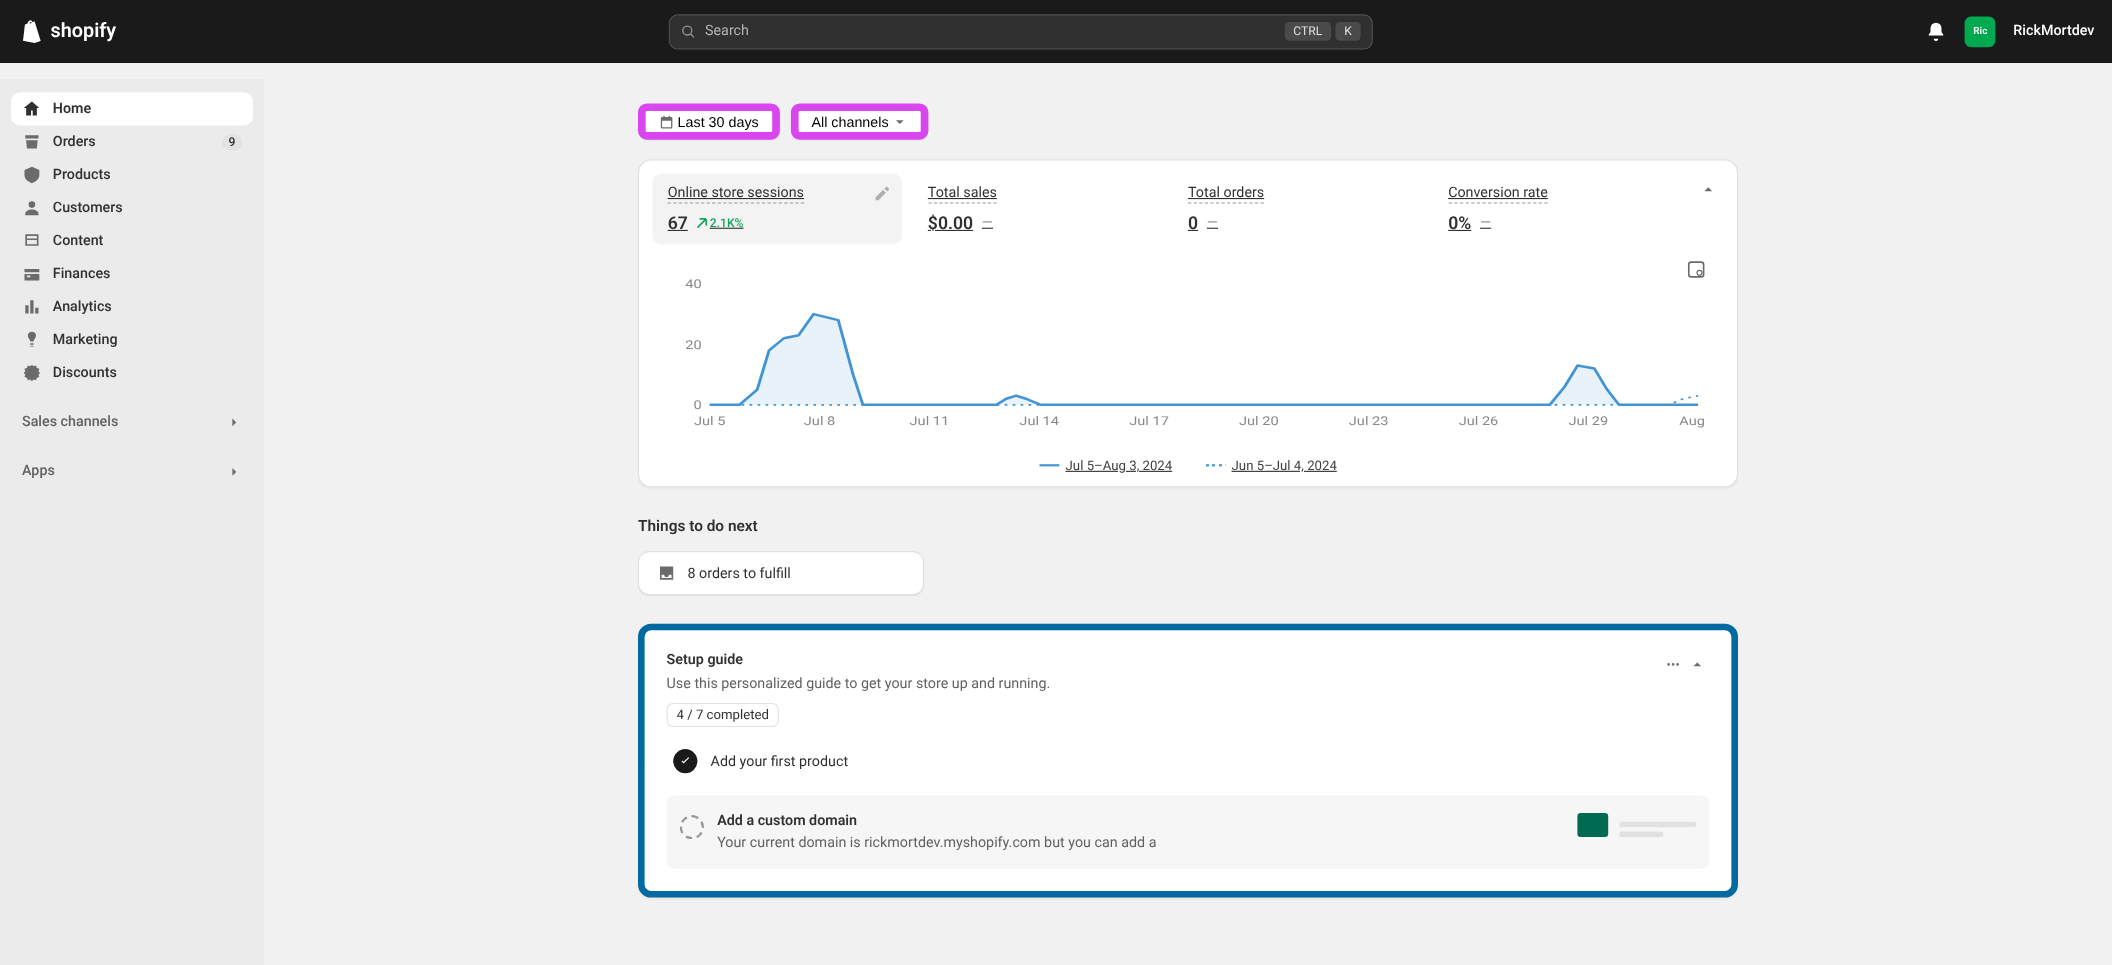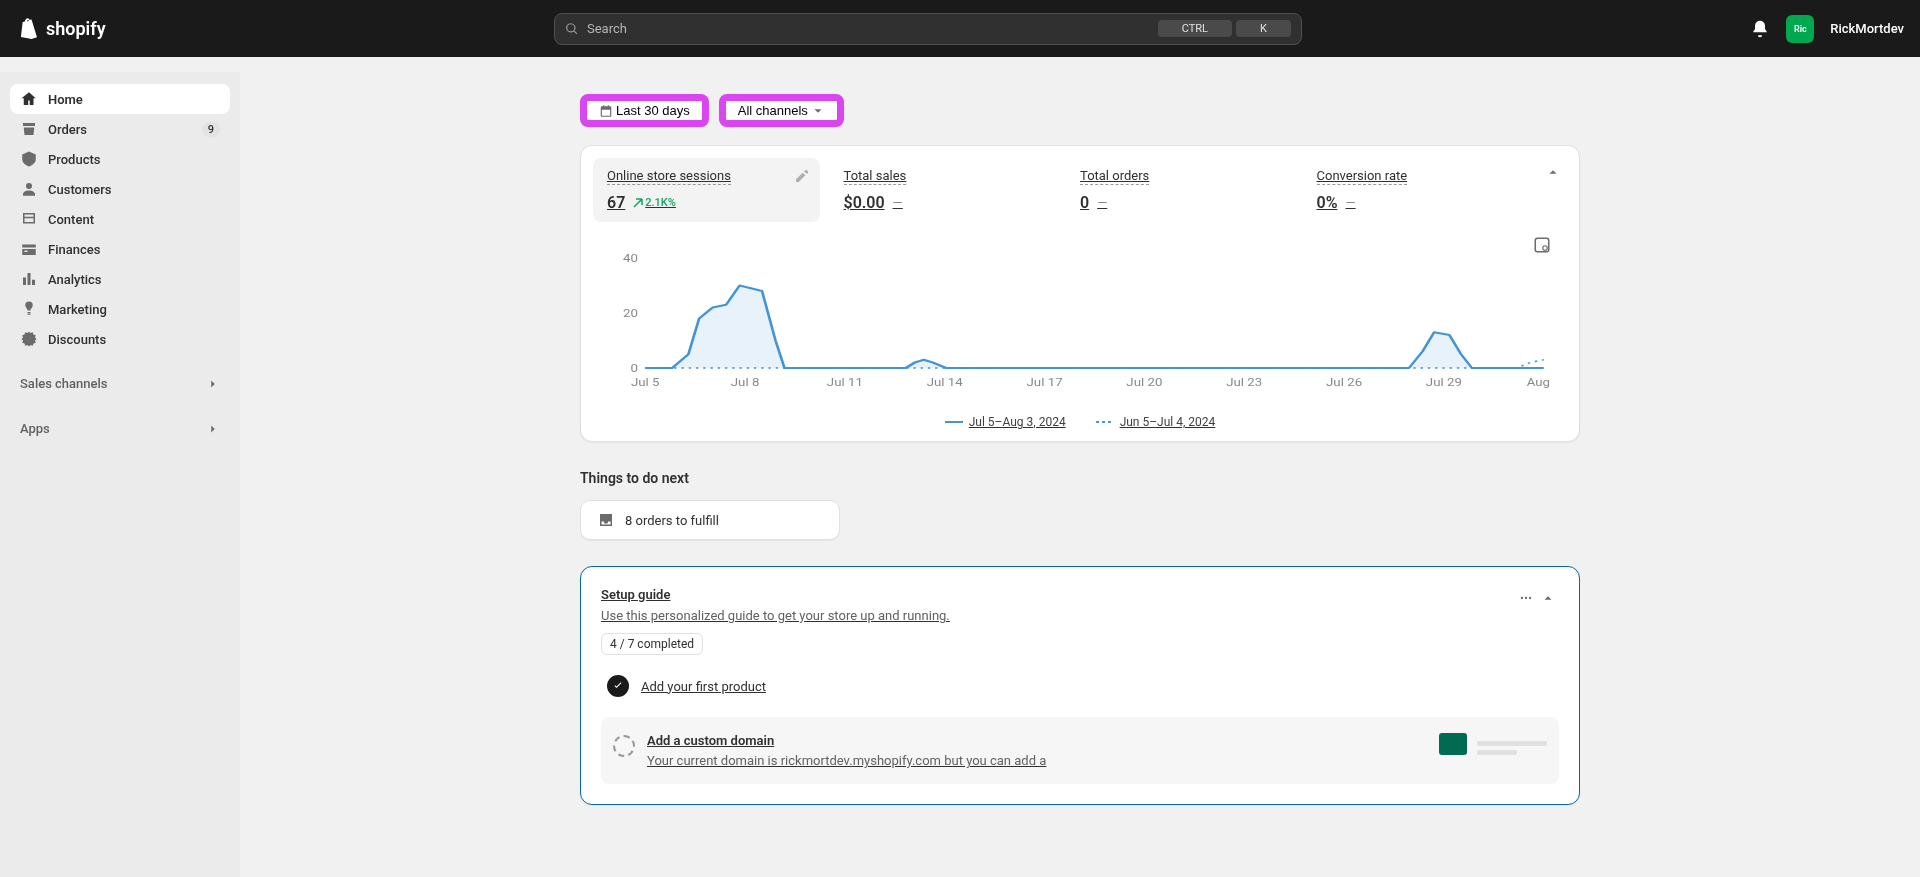--- a/index.html
+++ b/index.html
@@ -2,23 +2,23 @@
 <html><head>
   <meta charset="utf-8">
   <style>
     * { margin: 0; padding: 0; box-sizing: border-box; }
     body { font-family: -apple-system, BlinkMacSystemFont, 'Segoe UI', Roboto, sans-serif; background: #f1f1f1; color: #303030; font-size: 13px; }
     
     .topbar { background: #1a1a1a; height: 57px; display: flex; align-items: center; padding: 0 16px; position: fixed; top: 0; left: 0; right: 0; z-index: 100; }
     .logo { display: flex; align-items: center; gap: 6px; color: white; font-weight: 600; font-size: 18px; }
     .logo svg { width: 24px; height: 24px; }
     .search-wrap { flex: 1; display: flex; justify-content: center; }
-    .search-box { background: #303030; border: 1px solid #505050; border-radius: 8px; height: 32px; width: 748px; display: flex; align-items: center; padding: 0 10px; gap: 8px; color: #b5b5b5; }
+    .search-box { background: #303030; border: 1px solid #505050; border-radius: 8px; height: 32px; width: 640px; display: flex; align-items: center; padding: 0 10px; gap: 8px; color: #b5b5b5; }
     .search-box .kbd { display: flex; gap: 4px; margin-left: auto; }
-    .kbd span { background: #4a4a4a; border-radius: 4px; padding: 2px 24px; font-size: 11px; color: #e0e0e0; }
+    .kbd span { background: #4a4a4a; border-radius: 4px; padding: 2px 8px; font-size: 11px; color: #e0e0e0; }
     .topbar-right { display: flex; align-items: center; gap: 16px; color: white; }
     .avatar { background: #00a84f; color: white; width: 28px; height: 28px; border-radius: 6px; display: flex; align-items: center; justify-content: center; font-size: 9px; font-weight: 600; }
     .username { font-size: 13px; font-weight: 500; }
     .bell-icon { width: 20px; height: 20px; fill: white; }
     
     .main-layout { display: flex; padding-top: 57px; margin-top: 15px; }
     .sidebar { width: 240px; background: #ebebeb; height: calc(100vh - 57px); position: fixed; left: 0; display: flex; flex-direction: column; padding: 12px 10px; }
     .nav-item { display: flex; align-items: center; gap: 10px; padding: 6px 10px; border-radius: 8px; cursor: pointer; color: #303030; font-size: 13px; font-weight: 500; }
     .nav-item.active { background: white; font-weight: 600; }
     .nav-item svg { width: 18px; height: 18px; fill: #6b6b6b; flex-shrink: 0; }
@@ -50,21 +50,21 @@
     .chart-controls { position: absolute; top: -4px; right: 16px; }
     .chart-svg-wrap { padding: 12px 16px 6px; }
     .legend { display: flex; justify-content: center; gap: 30px; margin-top: 14px; font-size: 12px; color: #404040; }
     .legend-item { display: flex; align-items: center; gap: 6px; }
     .legend-swatch { width: 18px; height: 2px; }
     
     .section-title { font-size: 14px; font-weight: 600; margin: 28px 0 14px; }
     .task-card { background: white; border: 1px solid #e1e1e1; border-radius: 10px; display: inline-flex; align-items: center; gap: 10px; padding: 10px 16px; width: 260px; cursor: pointer; box-shadow: 0 1px 0 rgba(0,0,0,.05); }
     .task-card svg { width: 18px; height: 18px; fill: #6b6b6b; }
     
-    .setup-card { background: white; border: 1px solid #0369a1; border-radius: 12px; padding: 20px; margin-top: 26px; box-shadow: 0 1px 2px rgba(0,0,0,.05); text-decoration: underline; }
+    .setup-card { background: white; border: 6px solid #0369a1; border-radius: 12px; padding: 20px; margin-top: 26px; box-shadow: 0 1px 2px rgba(0,0,0,.05); }
     .setup-header { display: flex; align-items: flex-start; }
     .setup-left { flex: 1; }
     .setup-title { font-size: 13px; font-weight: 600; }
     .setup-sub { font-size: 13px; color: #616161; margin-top: 6px; }
     .progress-pill { display: inline-block; background: white; border: 1px solid #e1e1e1; border-radius: 6px; padding: 3px 8px; font-size: 12px; margin-top: 10px; }
     .setup-item { display: flex; align-items: center; gap: 12px; padding: 10px 6px; margin-top: 10px; border-radius: 8px; }
     .setup-item.current { background: #f6f6f6; align-items: flex-start; padding: 16px 12px; }
     .check-circle { width: 22px; height: 22px; border-radius: 50%; background: #1a1a1a; display: flex; align-items: center; justify-content: center; flex-shrink: 0; }
     .check-circle svg { width: 12px; height: 12px; fill: white; }
     .dashed-circle { width: 22px; height: 22px; border-radius: 50%; border: 2px dashed #999; flex-shrink: 0; margin-top: 2px; }

